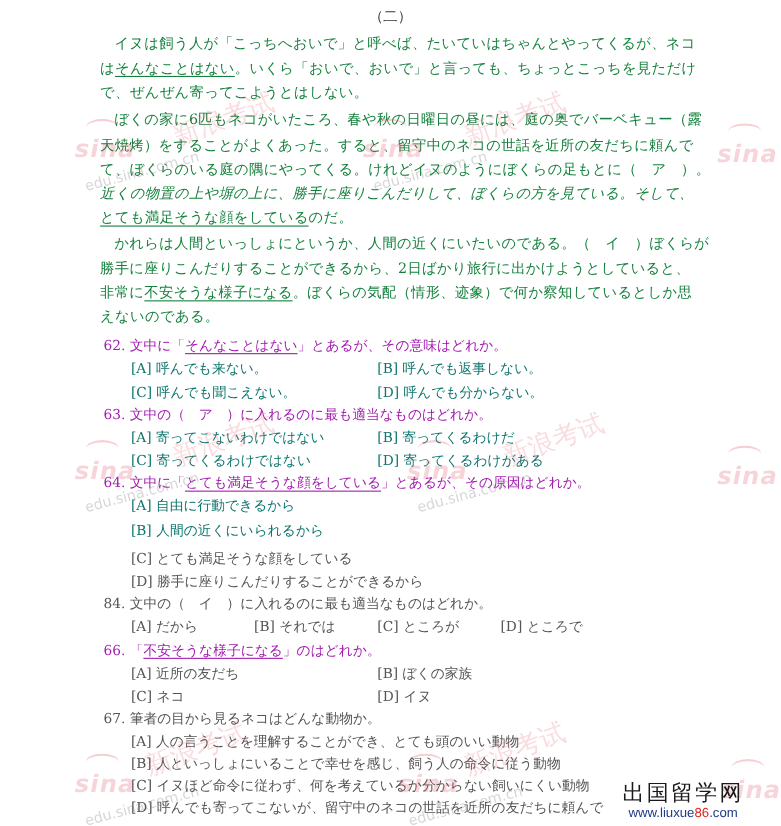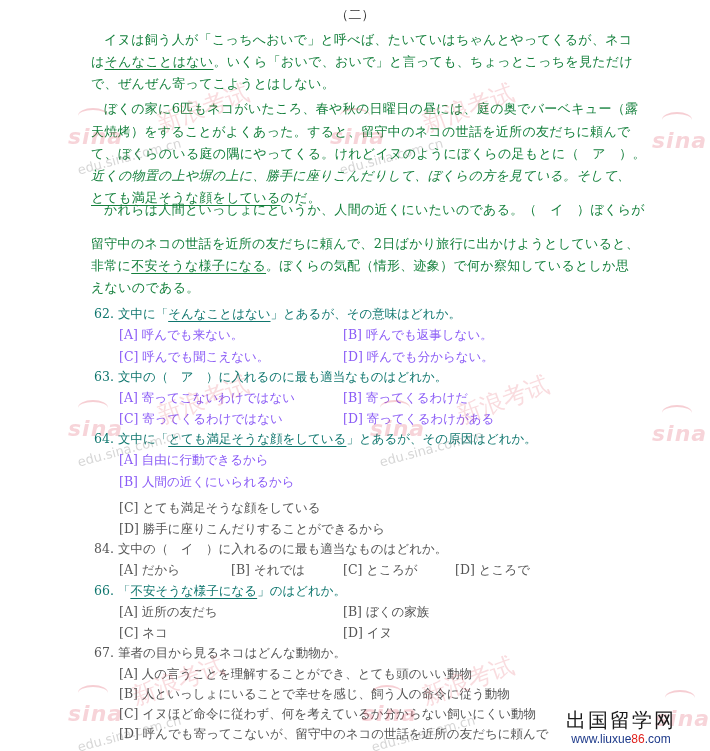--- a/index.html
+++ b/index.html
@@ -6,22 +6,22 @@
     body {
       width: 710px; height: 751px; overflow: hidden; position: relative;
       background: #ffffff;
       font-family: "DejaVu Serif", "Liberation Serif", serif;
       color: #2a2a2a;
     }
     .page { position: absolute; left: 0; top: 0; width: 710px; height: 751px; }
     .title { position: absolute; left: 0; width: 710px; top: 6px; text-align: center; font-size: 13px; color: #333; }
     .line { position: absolute; font-size: 13px; white-space: nowrap; letter-spacing: 0.3px; color: #15803d; }
     .u { text-decoration: underline; text-underline-offset: 3px; }
-    .q { position: absolute; font-size: 12.5px; white-space: nowrap; color: #0f766e; }
-    .opt { position: absolute; font-size: 12.5px; white-space: nowrap; color: #8b5cf6; }
+    .q { position: absolute; font-size: 12.5px; white-space: nowrap; color: #a21caf; }
+    .opt { position: absolute; font-size: 12.5px; white-space: nowrap; color: #0f766e; }
     .faint { color: #555; }
     .wm { position: absolute; pointer-events: none; }
     .wm .sina { font-family: "DejaVu Sans", sans-serif; font-weight: bold; font-style: italic; font-size: 22px; color: rgba(220,60,80,0.22); letter-spacing: 1px; }
     .wm .cn { font-family: "DejaVu Serif", serif; font-size: 24px; color: rgba(220,60,80,0.18); transform: rotate(-20deg); display: inline-block; }
     .wm .edu { font-family: "DejaVu Sans", sans-serif; font-size: 13px; color: rgba(120,120,120,0.3); display: block; margin-left: 8px; transform: rotate(-15deg); }
     .wm .eye { display:block; width: 30px; height: 14px; border-top: 2px solid rgba(220,60,80,0.25); border-radius: 50% 50% 0 0; margin-left: 10px; }
     .logo { position: absolute; left: 566px; top: 707px; text-align: center; }
     .logo .cn-name { font-family: "DejaVu Sans", sans-serif; font-size: 20px; color: #1a1a1a; letter-spacing: 2px; }
     .logo .url { font-family: "Liberation Sans", sans-serif; font-size: 12px; color: #1e3a8a; margin-top: -2px; }
     .logo .url .red { color: #e0201c; }
@@ -35,22 +35,22 @@
 
   <div>
     <div class="line" style="left:104px; top:31px;">イヌは飼う人が「こっちへおいで」と呼べば、たいていはちゃんとやってくるが、ネコ</div>
     <div class="line" style="left:91px; top:53px;"><span>は</span><span class="u">そんなことはない</span><span>。いくら「おいで、おいで」と言っても、ちょっとこっちを見ただけ</span></div>
     <div class="line" style="left:91px; top:75px;">で、ぜんぜん寄ってこようとはしない。</div>
     <div class="line" style="left:104px; top:100px;">ぼくの家に6匹もネコがいたころ、春や秋の日曜日の昼には、庭の奥でバーベキュー（露</div>
     <div class="line" style="left:91px; top:123px;">天焼烤）をすることがよくあった。すると、留守中のネコの世話を近所の友だちに頼んで</div>
     <div class="line" style="left:91px; top:145px;">て、ぼくらのいる庭の隅にやってくる。けれどイヌのようにぼくらの足もとに（　ア　）。</div>
     <div class="line" style="left:91px; top:167px;font-style:italic;">近くの物置の上や塀の上に、勝手に座りこんだりして、ぼくらの方を見ている。そして、</div>
     <div class="line" style="left:91px; top:189px;"><span></span><span class="u">とても満足そうな顔をしている</span><span>のだ。</span></div>
-    <div class="line" style="left:104px; top:201px;">かれらは人間といっしょにというか、人間の近くにいたいのである。（　イ　）ぼくらが</div>
-    <div class="line" style="left:91px; top:235px;">留守中のネコの世話を近所の友だちに頼んで、2日ばかり旅行に出かけようとしていると、</div>
+    <div class="line" style="left:104px; top:212px;">かれらは人間といっしょにというか、人間の近くにいたいのである。（　イ　）ぼくらが</div>
+    <div class="line" style="left:91px; top:235px;">勝手に座りこんだりすることができるから、2日ばかり旅行に出かけようとしていると、</div>
     <div class="line" style="left:91px; top:257px;"><span>非常に</span><span class="u">不安そうな様子になる</span><span>。ぼくらの気配（情形、迹象）で何か察知しているとしか思</span></div>
     <div class="line" style="left:91px; top:279px;">えないのである。</div>
   </div>
 
   <div>
     <div class="q" style="left:94px; top:306px;">
       <span>62.</span>
       <span>文中に「</span><span class="u">そんなことはない</span><span>」とあるが、その意味はどれか。</span>
     </div>
     <div class="opt" style="left:119px; top:327px;"><span>[A]</span> <span>呼んでも来ない。</span></div>

